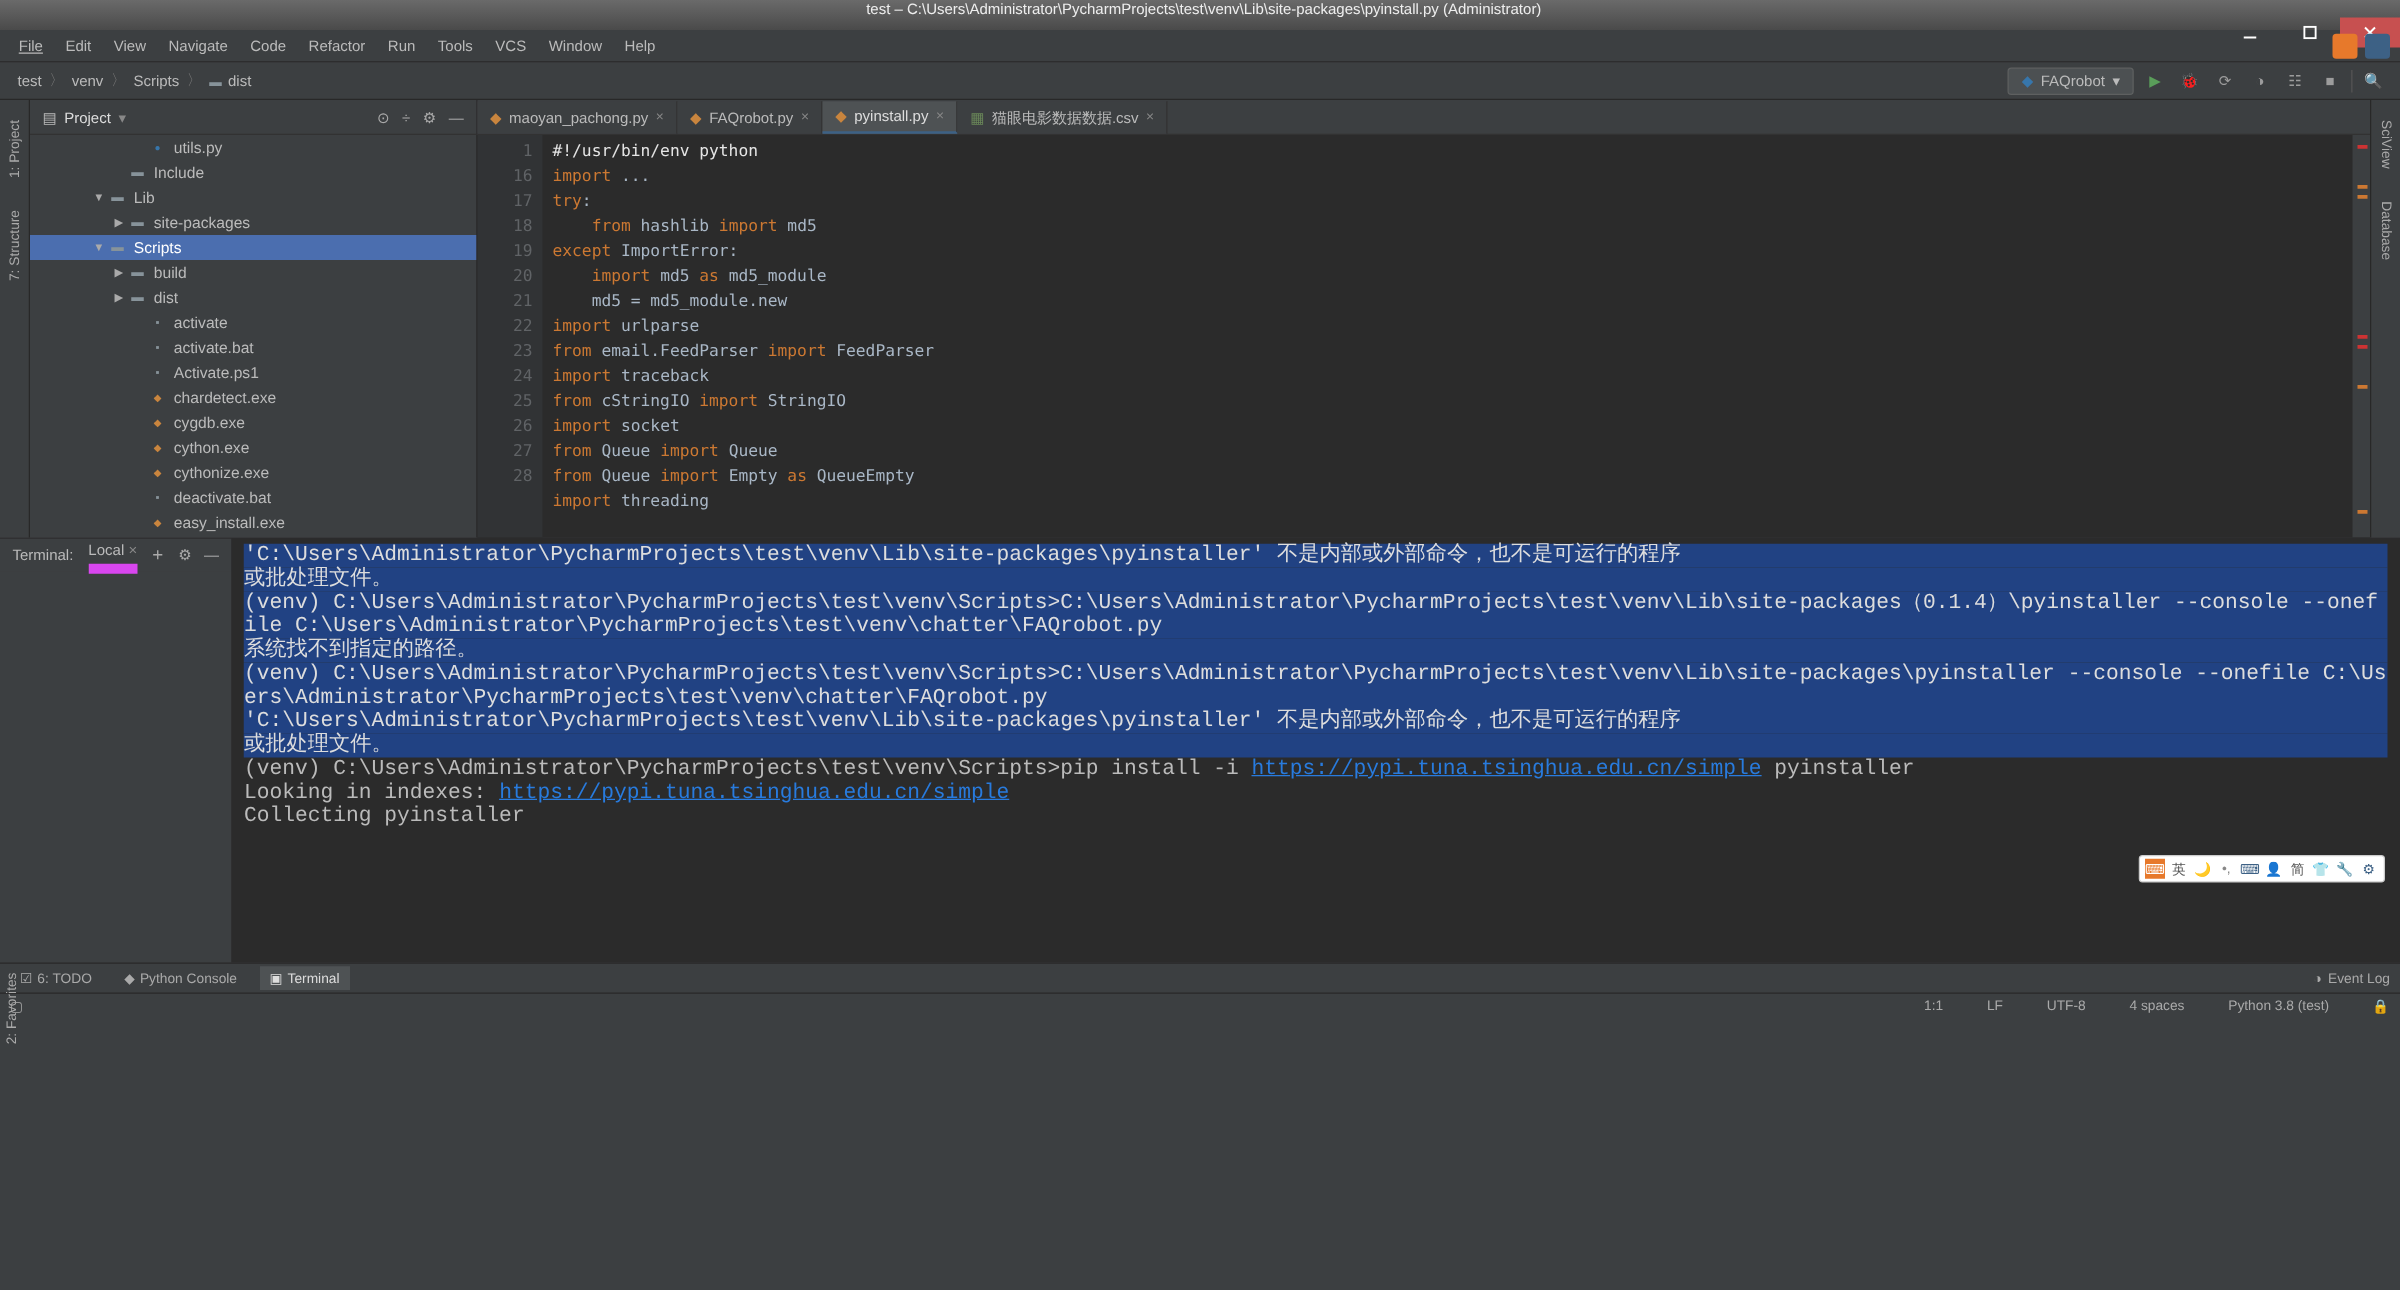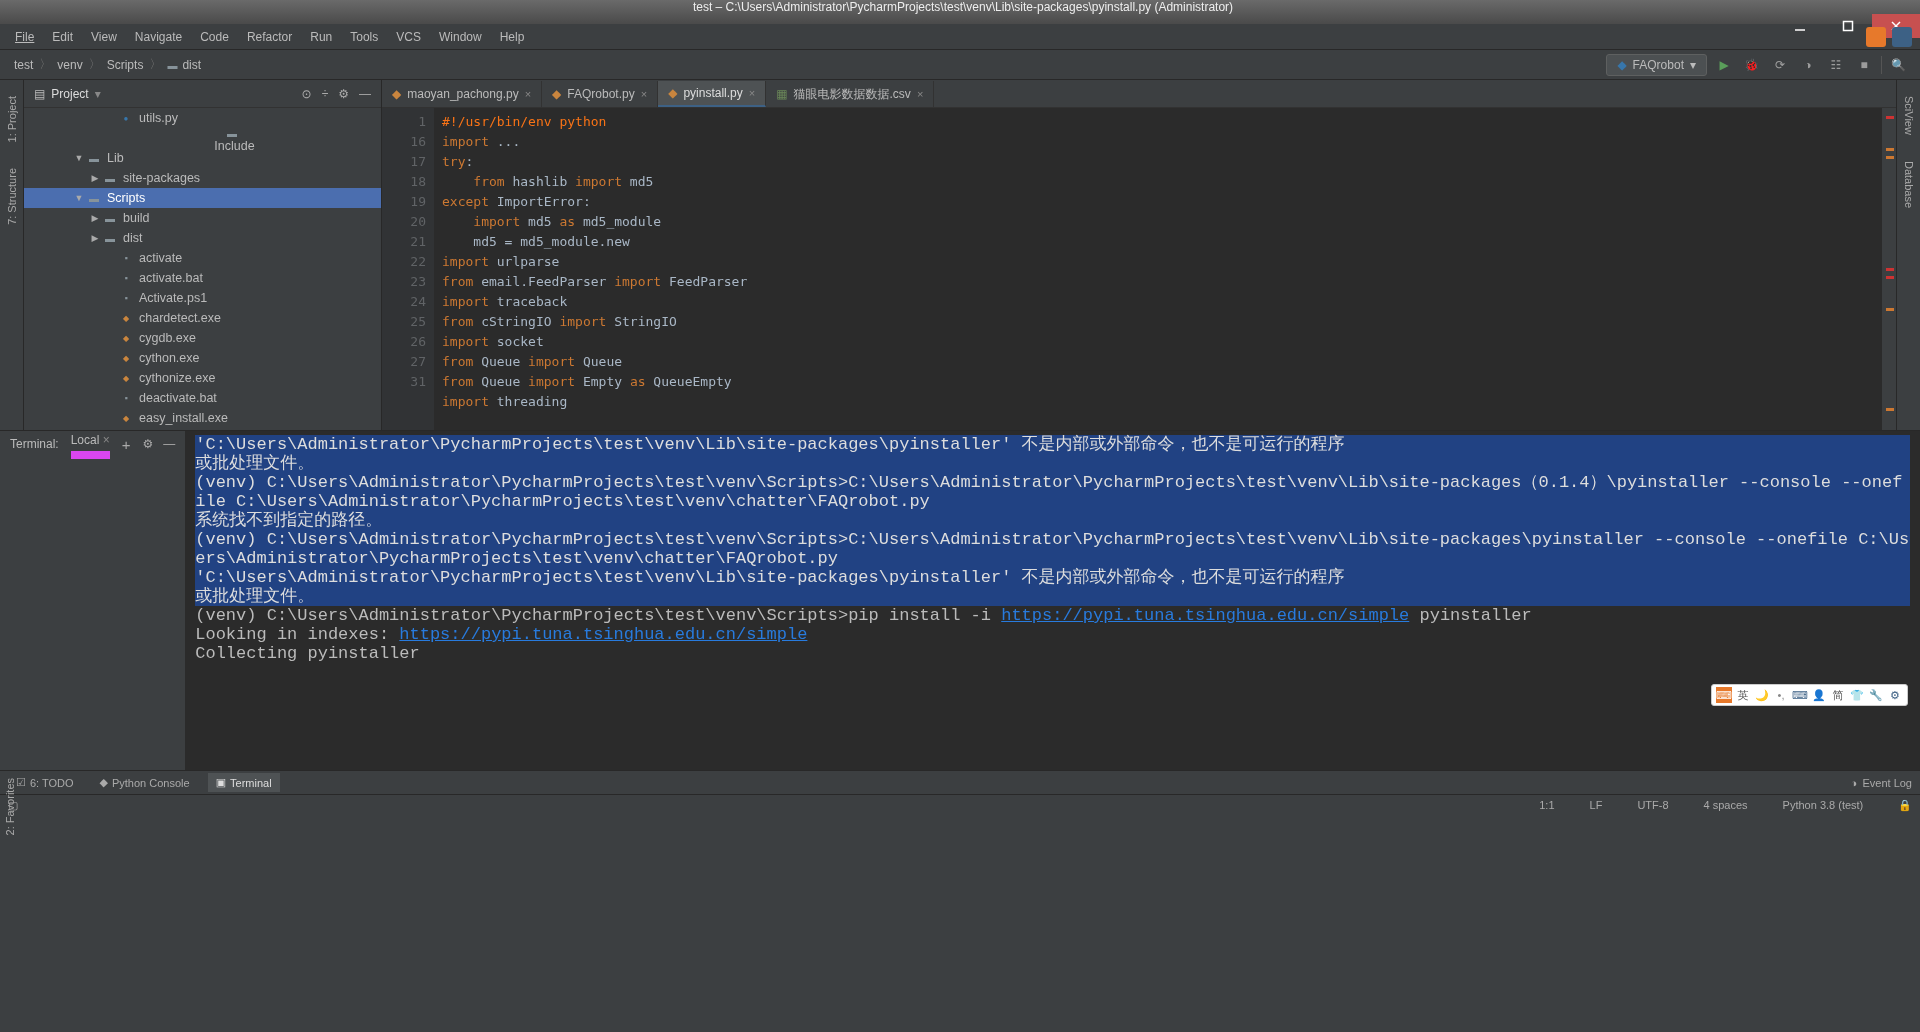--- a/index.html
+++ b/index.html
@@ -51,21 +51,21 @@
 
 .editor { flex:1; background:#2b2b2b; display:flex; flex-direction:column; position:relative; }
 .tabs { height:28px; background:#3c3f41; display:flex; align-items:flex-end; border-bottom:1px solid #323232; }
 .tab { height:26px; padding:0 10px; display:flex; align-items:center; gap:6px; color:#bbb; border-right:1px solid #323232; background:#3c3f41; font-size:12px; }
 .tab.active { background:#4e5254; color:#ddd; border-bottom:2px solid #3d6185; }
 .tab .close { color:#888; font-size:11px; }
 .code-area { flex:1; display:flex; overflow:hidden; font-family:"Consolas",monospace; font-size:13px; line-height:20px; }
 .gutter { width:52px; background:#313335; color:#606366; text-align:right; padding:4px 8px 4px 0; }
 .code { flex:1; padding:4px 0 4px 8px; color:#a9b7c6; white-space:pre; }
 .kw { color:#cc7832; }
-.cm { color:#f97316; }
+.cm { color:#e5e5e5; }
 .scrollmark { width:14px; background:#3c3f41; position:relative; }
 .scrollmark .m { position:absolute; right:2px; width:8px; height:3px; }
 
 .terminal-wrap { border-top:1px solid #282828; display:flex; flex-direction:row; height: 340px; }
 .terminal-header { height:26px; background:#3c3f41; display:flex; align-items:center; padding:0 10px; gap:12px; }
 .terminal-header .th-label { color:#bbb; }
 .terminal-header .th-tab { color:#bbb; border-bottom:8px solid #d946ef; padding-bottom:4px; padding-top:4px; }
 .terminal-header .th-icons { margin-left:auto; display:flex; gap:10px; color:#aaa; }
 .terminal-body { flex:1; background:#2b2b2b; font-family:"Consolas","Courier New",monospace; font-size:17px; line-height:19px; color:#bbb; padding:4px 10px; overflow:auto; white-space:pre-wrap; word-break:break-all; }
 .terminal-body .sel { background:#214283; color:#ddd; }
@@ -175,21 +175,21 @@
         <span>⚙</span>
         <span>—</span>
       </div>
     </div>
     <div class="tree" id="tree">
         <div class="node" style="padding-left: 80px;">
           <span class="arrow"></span>
           <span class="ficon py-ico"></span>
           <span>utils.py</span>
         </div>
-        <div class="node" style="padding-left: 64px; flex-direction: column;">
+        <div class="node" style="padding-left: 64px;">
           <span class="arrow"></span>
           <span class="ficon folder-ico"></span>
           <span>Include</span>
         </div>
         <div class="node" style="padding-left: 48px;">
           <span class="arrow">▼</span>
           <span class="ficon folder-ico"></span>
           <span>Lib</span>
         </div>
         <div class="node" style="padding-left: 64px;">
@@ -294,21 +294,21 @@
           <div>18</div>
           <div>19</div>
           <div>20</div>
           <div>21</div>
           <div>22</div>
           <div>23</div>
           <div>24</div>
           <div>25</div>
           <div>26</div>
           <div>27</div>
-          <div>31</div>
+          <div>28</div>
           <div></div>
         </div>
       <div class="code" id="code"><div><span class="cm">#!/usr/bin/env python</span></div><div><span class="kw">import</span> ...</div><div><span class="kw">try</span>:</div><div>    <span class="kw">from</span> hashlib <span class="kw">import</span> md5</div><div><span class="kw">except</span> ImportError:</div><div>    <span class="kw">import</span> md5 <span class="kw">as</span> md5_module</div><div>    md5 = md5_module.new</div><div><span class="kw">import</span> urlparse</div><div><span class="kw">from</span> email.FeedParser <span class="kw">import</span> FeedParser</div><div><span class="kw">import</span> traceback</div><div><span class="kw">from</span> cStringIO <span class="kw">import</span> StringIO</div><div><span class="kw">import</span> socket</div><div><span class="kw">from</span> Queue <span class="kw">import</span> Queue</div><div><span class="kw">from</span> Queue <span class="kw">import</span> Empty <span class="kw">as</span> QueueEmpty</div><div><span class="kw">import</span> threading</div></div>
       <div class="scrollmark">
         <div class="m" style="top:8px;background:#cc3333"></div>
         <div class="m" style="top:40px;background:#cc7832"></div>
         <div class="m" style="top:48px;background:#cc7832"></div>
         <div class="m" style="top:160px;background:#cc3333"></div>
         <div class="m" style="top:168px;background:#cc3333"></div>
         <div class="m" style="top:200px;background:#cc7832"></div>

